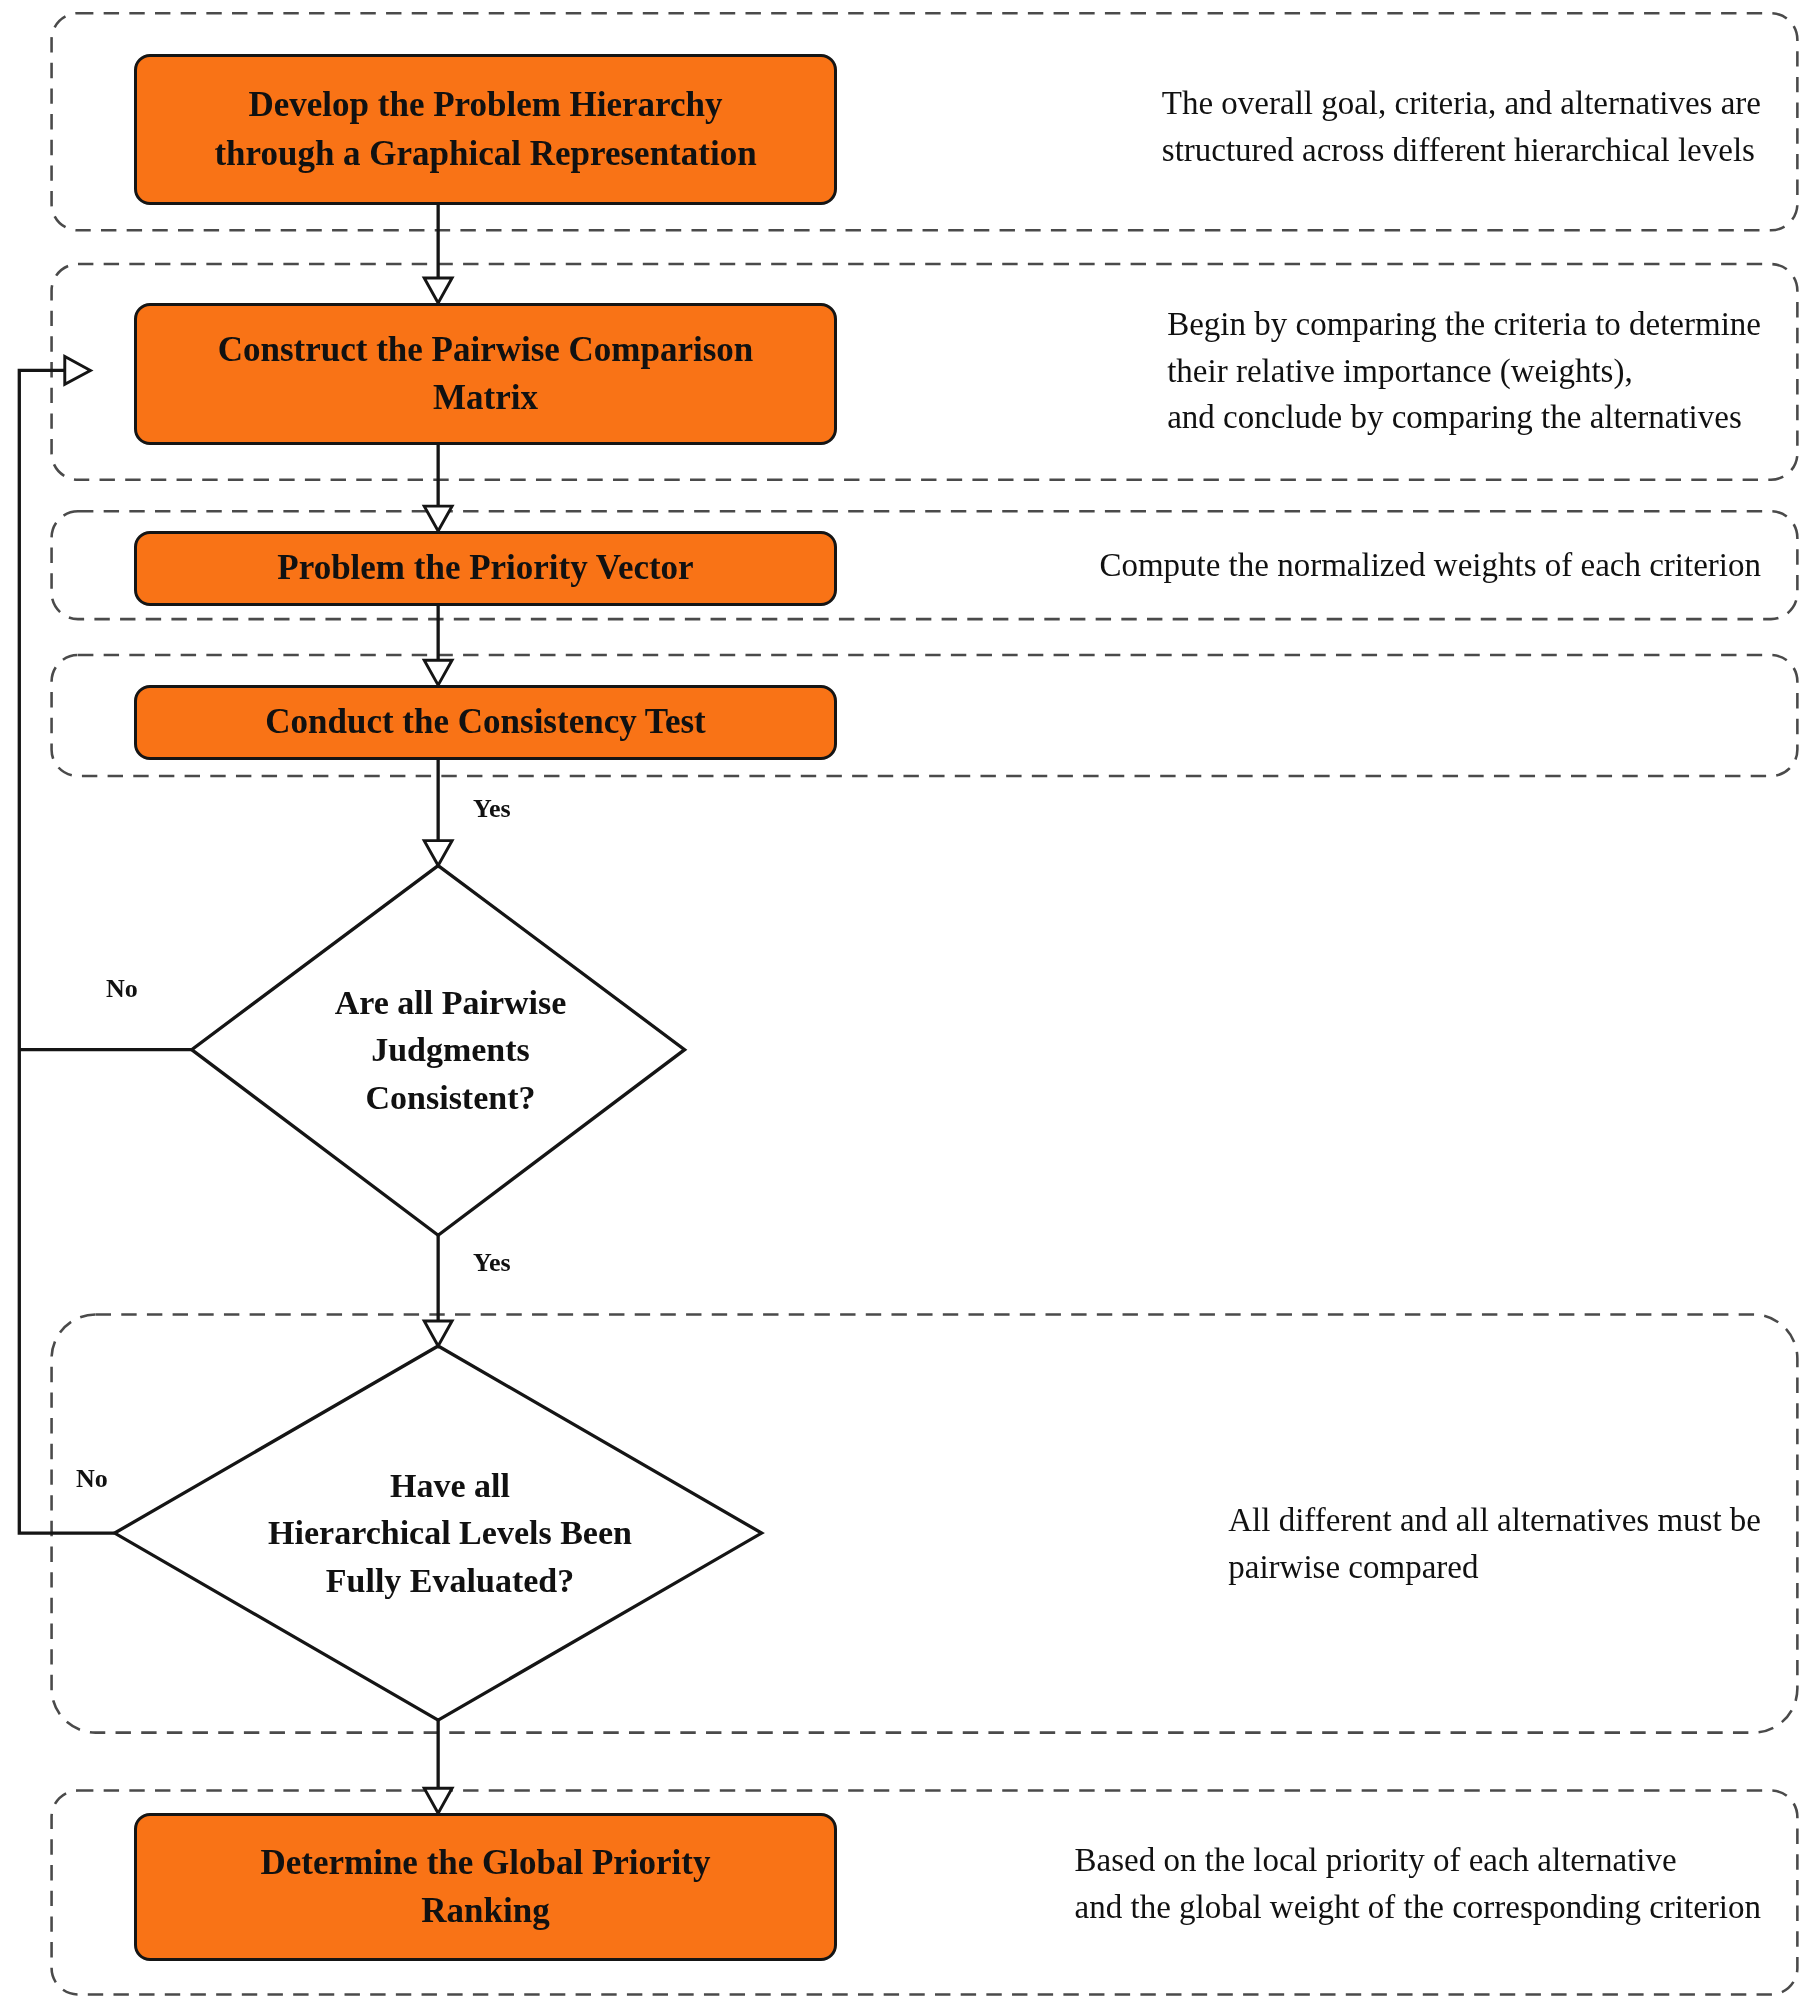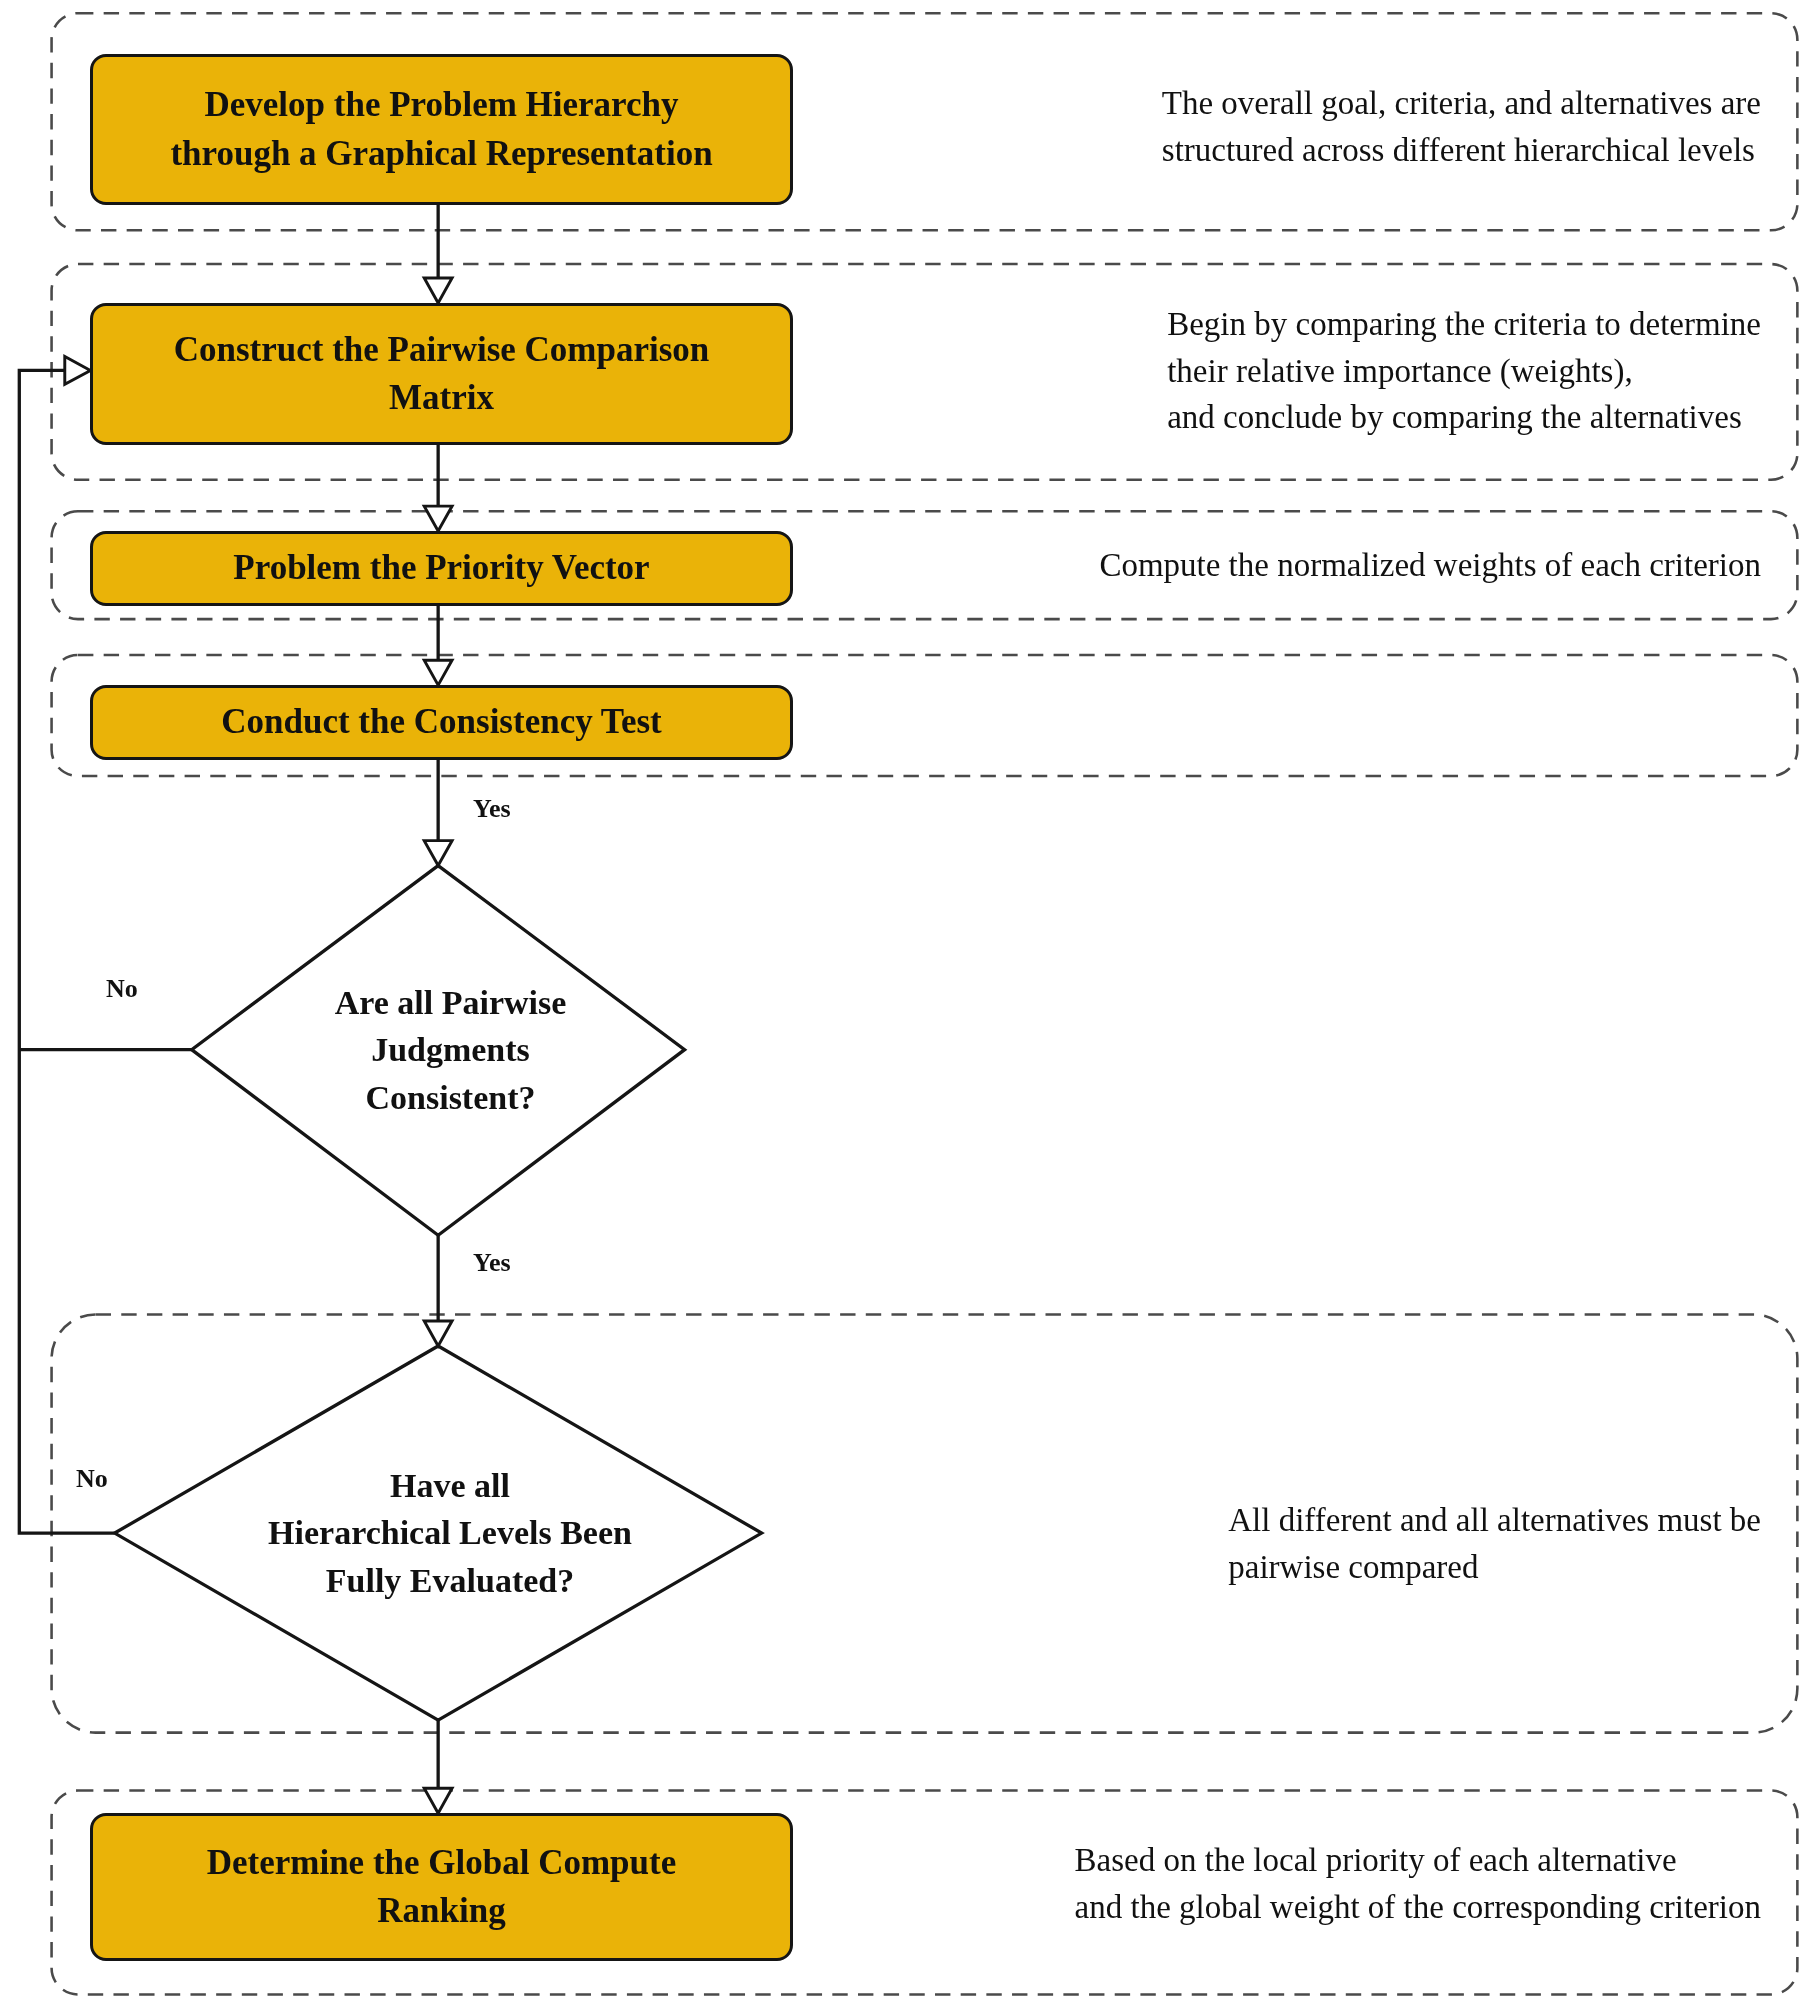--- a/index.html
+++ b/index.html
@@ -9,27 +9,28 @@
     height: 2015px;
     background: #ffffff;
     font-family: "Liberation Serif", serif;
     color: #111111;
     overflow: hidden;
   }
   #canvas svg.layer { position: absolute; left: 0; top: 0; z-index: 1; }
 
   .process-box {
     position: absolute; z-index: 2;
-    background: #eab308;
+    background: #f97316;
     border: 3.7px solid #151515;
     border-radius: 16px;
     display: flex; align-items: center; justify-content: center;
     text-align: center;
     font-weight: 700; font-size: 35px; line-height: 1.38;
     white-space: pre-line;
+    margin-left: 44px;
   }
   .annotation {
     position: absolute; z-index: 2;
     display: flex; align-items: center; justify-content: flex-end;
     text-align: left;
     font-size: 33px; line-height: 1.42;
     white-space: pre-line;
   }
   .diamond-text {
     position: absolute; z-index: 2;
@@ -107,21 +108,21 @@
       <polygon points="123,505 88,486 88,524"></polygon>
     </g>
   </svg>
 
   <div class="process-box" id="box1">Develop the Problem Hierarchy
 through a Graphical Representation</div>
   <div class="process-box" id="box2">Construct the Pairwise Comparison
 Matrix</div>
   <div class="process-box" id="box3">Problem the Priority Vector</div>
   <div class="process-box" id="box4">Conduct the Consistency Test</div>
-  <div class="process-box" id="box5">Determine the Global Compute
+  <div class="process-box" id="box5">Determine the Global Priority
 Ranking</div>
 
   <div class="annotation" id="note1">The overall goal, criteria, and alternatives are
 structured across different hierarchical levels</div>
   <div class="annotation" id="note2">Begin by comparing the criteria to determine
 their relative importance (weights),
 and conclude by comparing the alternatives</div>
   <div class="annotation" id="note3">Compute the normalized weights of each criterion</div>
   <div class="annotation" id="note5">All different and all alternatives must be
 pairwise compared</div>

